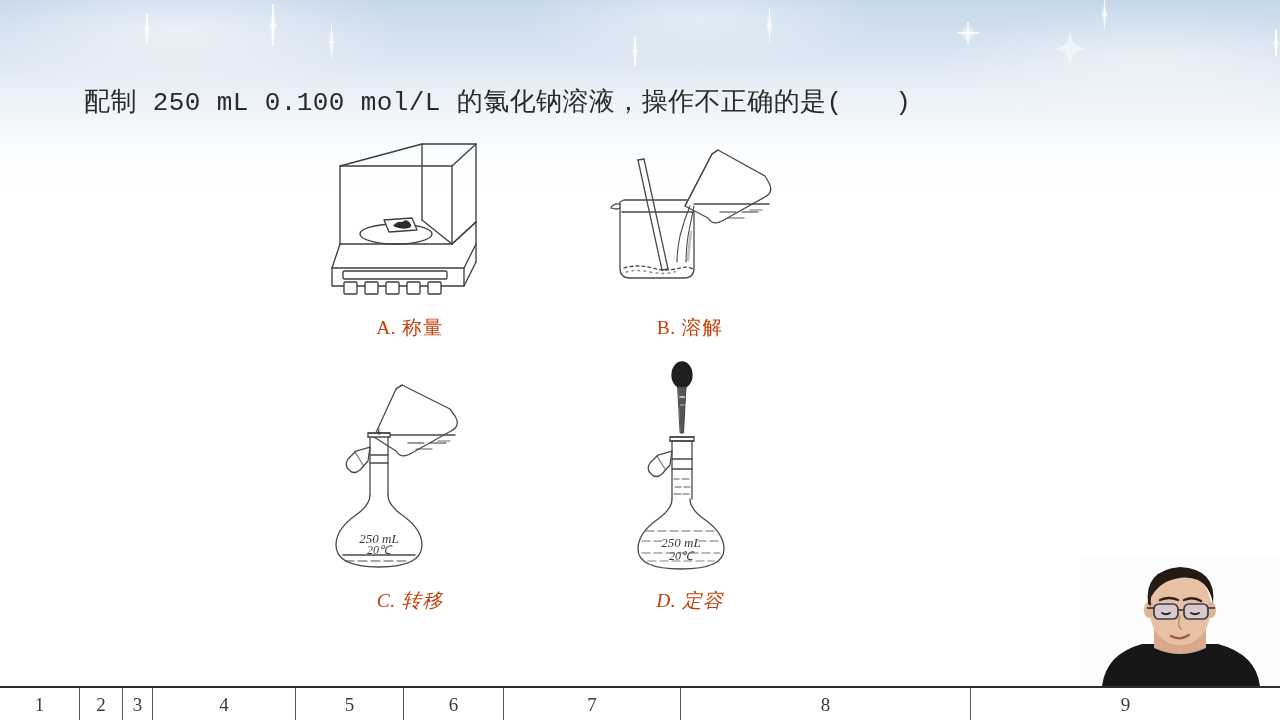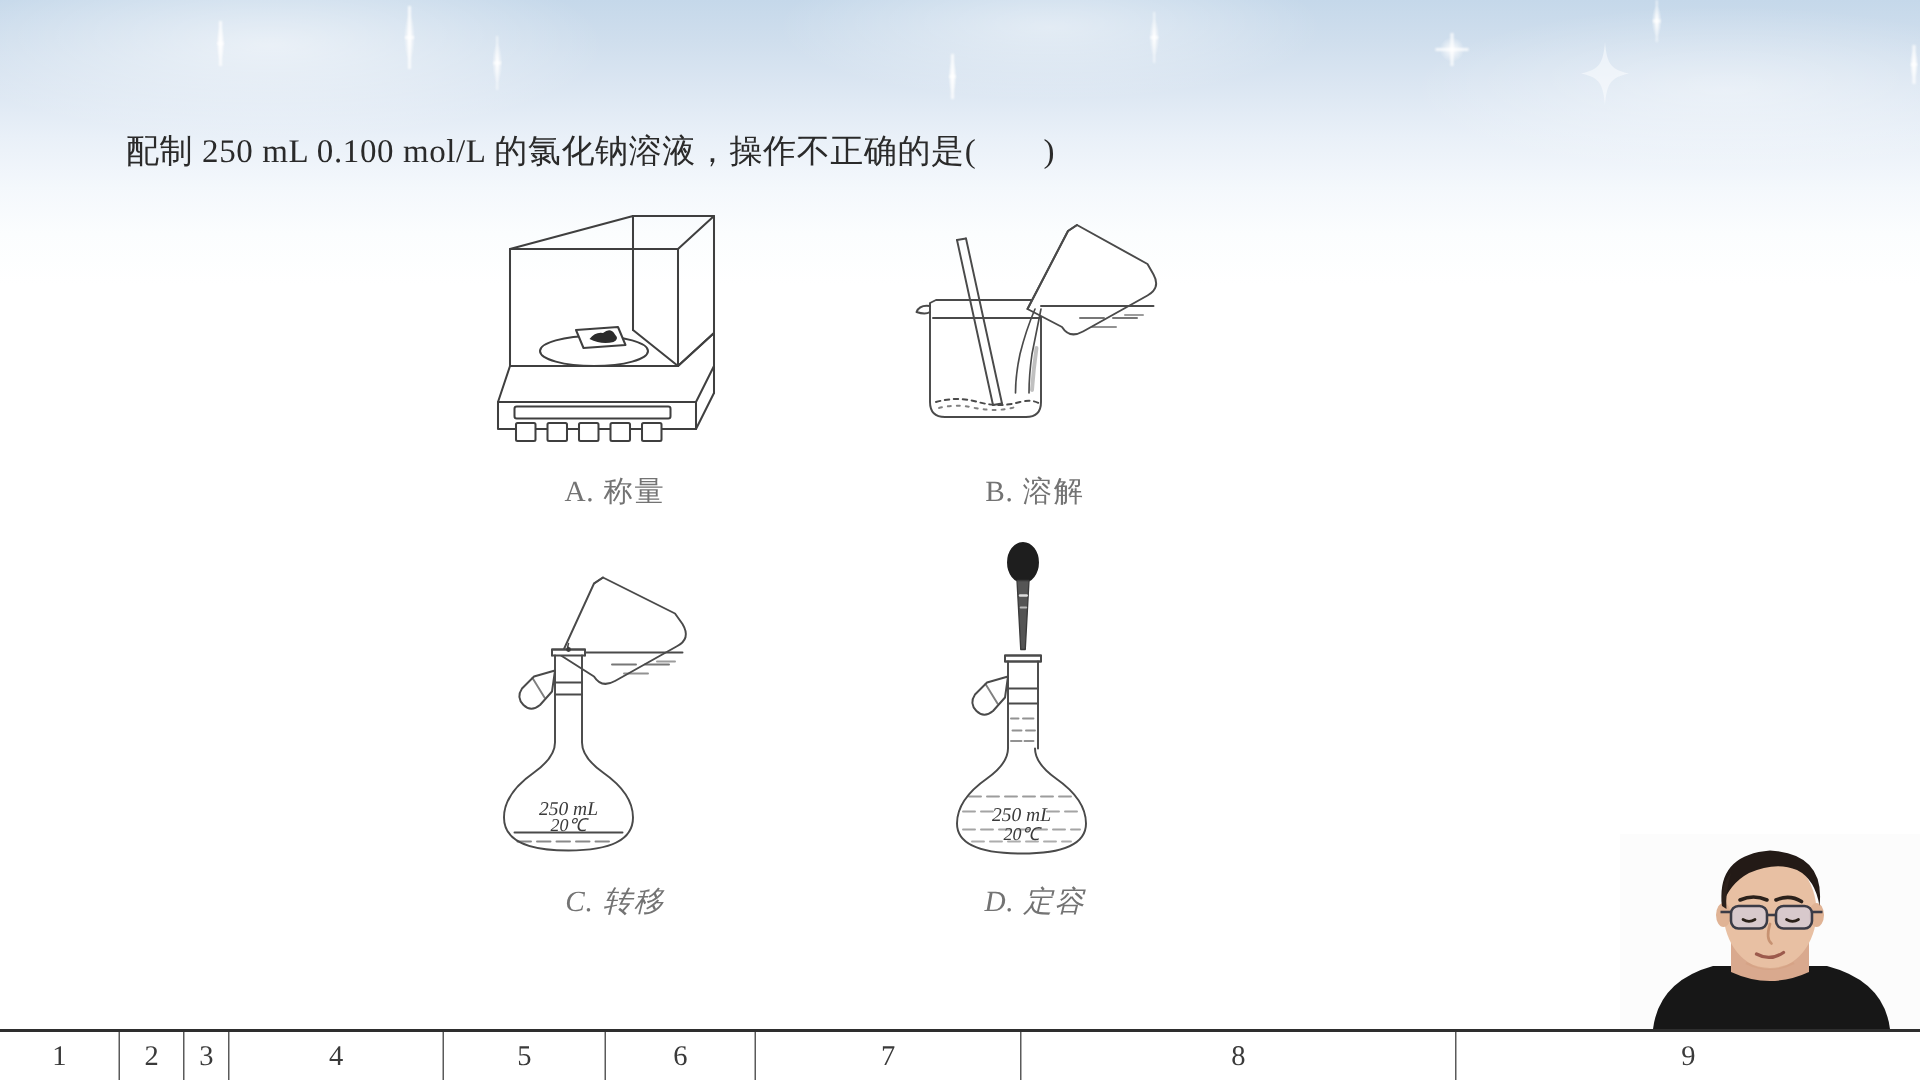--- a/index.html
+++ b/index.html
@@ -76,26 +76,26 @@
     position: absolute;
     pointer-events: none;
     opacity: .55;
   }
 
   
   .question {
     position: absolute;
     left: 84px;
     top: 84px;
-    font-size: 22px;
+    font-size: 26px;
     line-height: 1.5;
     color: #2a2a2a;
     letter-spacing: .4px;
     white-space: nowrap;
-    font-family: Liberation Serif, serif;
+    font-family: Liberation Mono, monospace;
   }
 
   
   .options {
     position: absolute;
     left: 270px;
     top: 132px;
     width: 560px;
   }
   .opt-row { display: flex; }
@@ -108,21 +108,21 @@
   .opt-fig {
     height: 168px;
     display: flex;
     align-items: flex-end;
     justify-content: center;
   }
   .opt-fig.tall { height: 190px; }
   .opt-label {
     margin-top: 14px;
     font-size: 19.5px;
-    color: #737373;
+    color: #c2410c;
     letter-spacing: 1.2px;
     font-family: "Liberation Serif", "DejaVu Serif", serif;
   }
   .opt-label .ltr { letter-spacing: .5px; }
 
   
   .webcam {
     position: absolute;
     right: 0;
     bottom: 34px;

